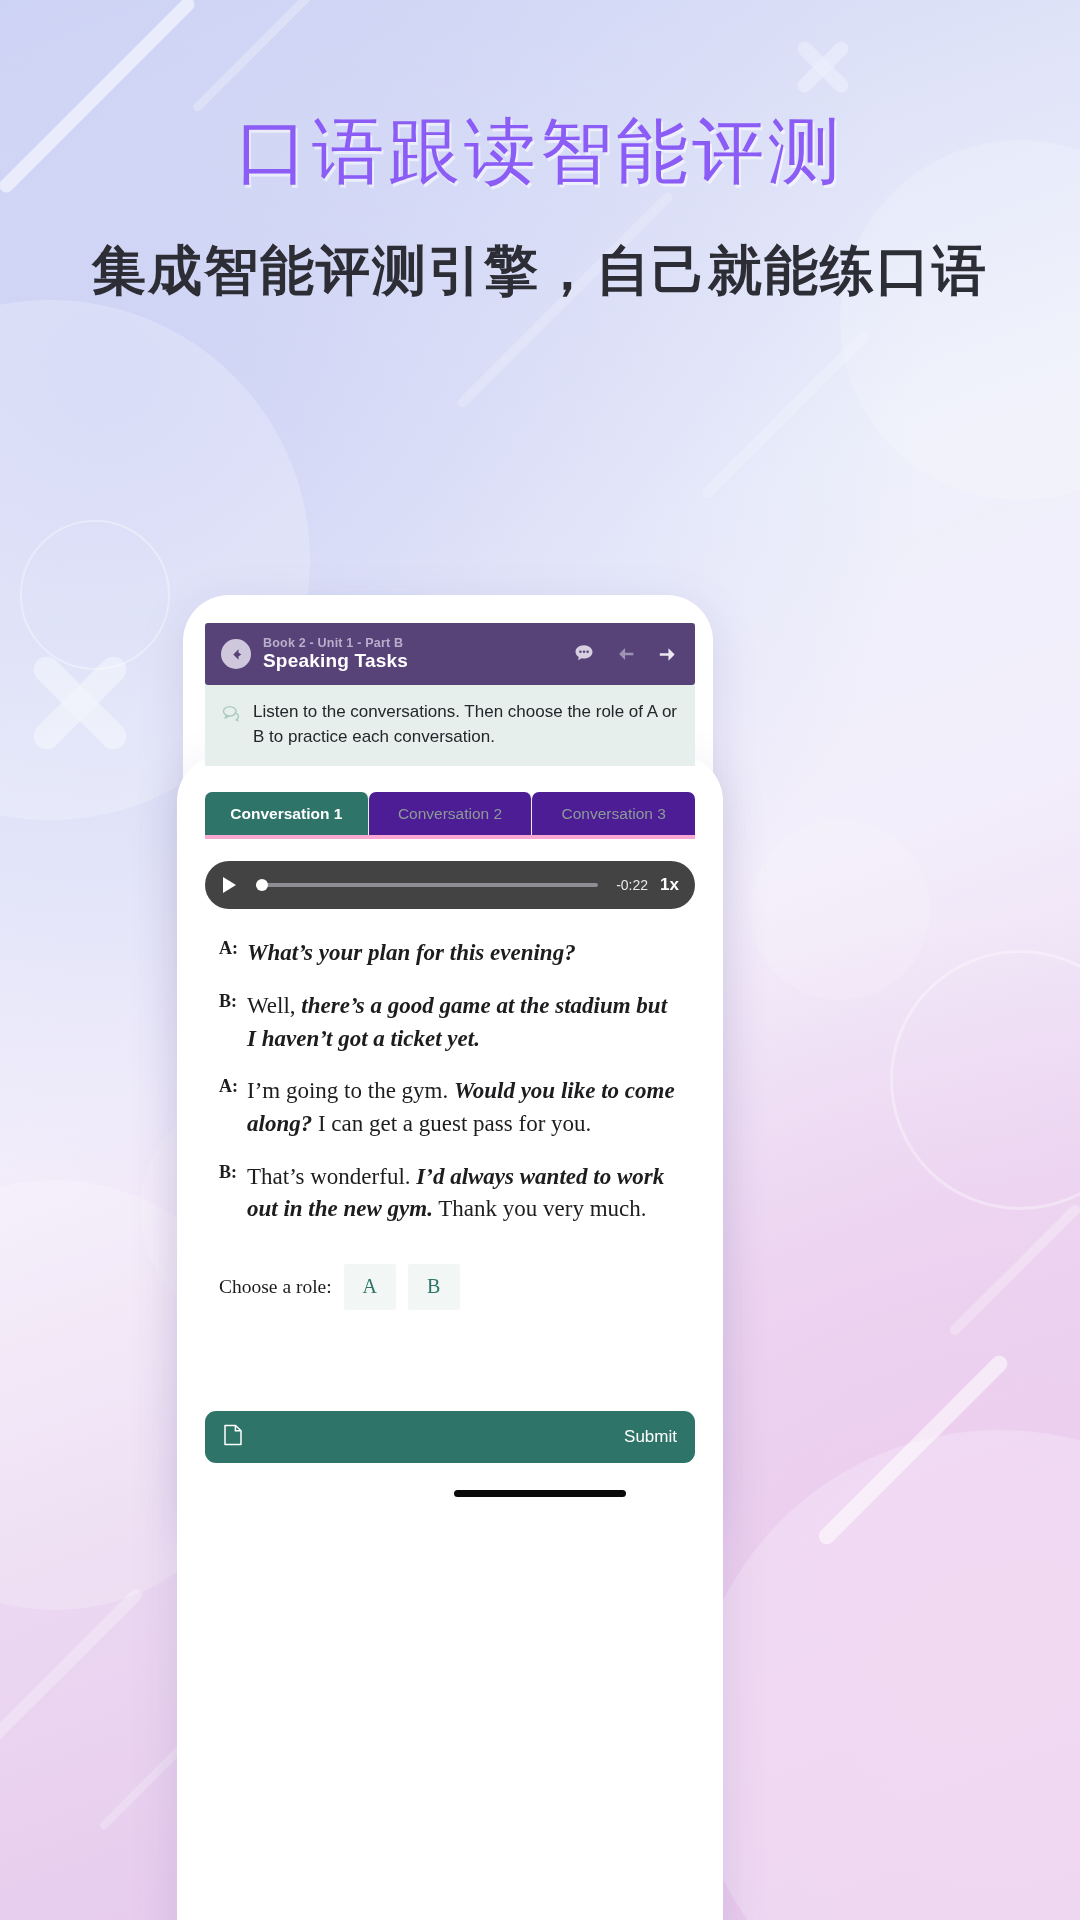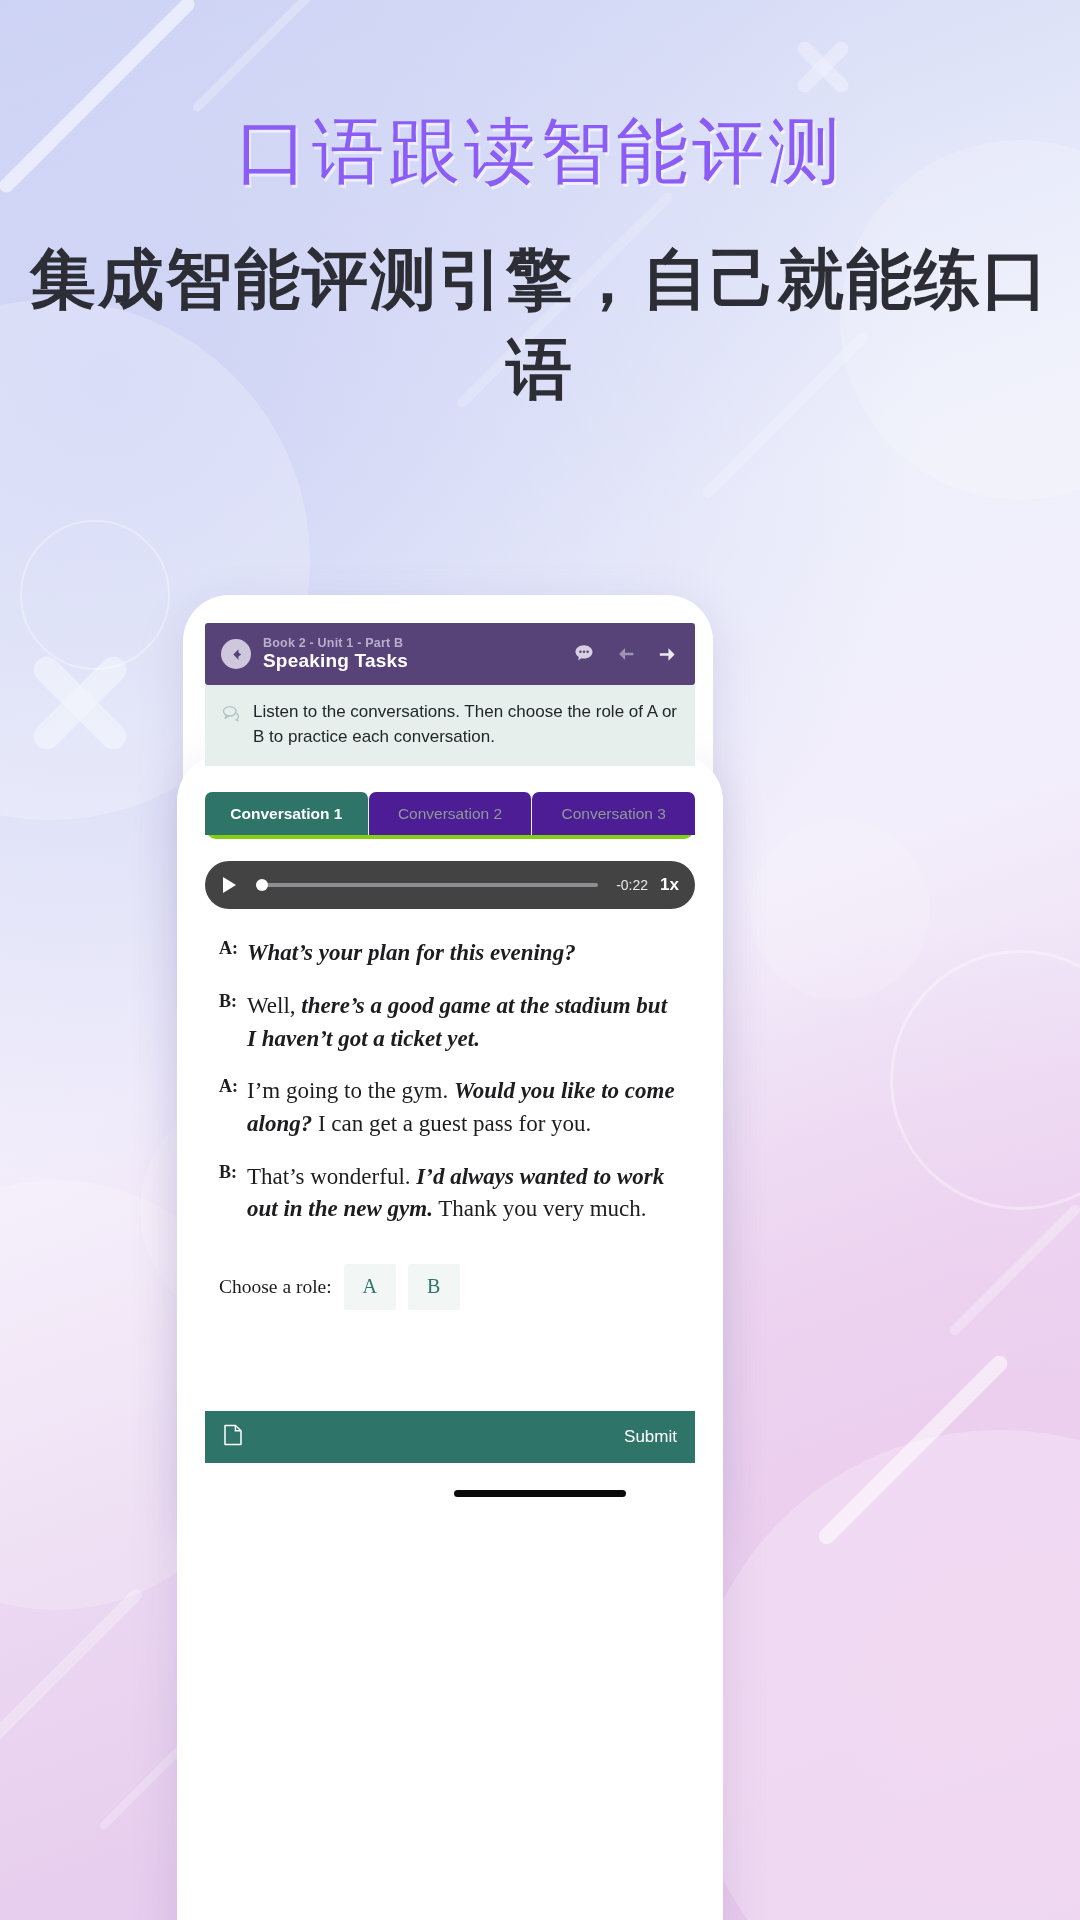--- a/index.html
+++ b/index.html
@@ -63,21 +63,21 @@
 
   
   .headline-block { position:absolute; top:110px; left:0; width:1080px; text-align:center; }
   .headline {
     font-size:72px; font-weight:normal; color:#8b5cf6;
     letter-spacing:4px; line-height:1.15;
     text-shadow:2px 3px 0 rgba(255,255,255,.55);
   }
   .subhead {
     margin-top:42px;
-    font-size:66px; font-weight:bold; color:#2d2d35;
+    font-size:54px; font-weight:bold; color:#2d2d35;
     letter-spacing:2px;
   }
 
   
   .phone {
     position:absolute;
     left:183px; top:595px;
     width:714px; height:930px;
   }
   .phone-frame {
@@ -132,22 +132,21 @@
   .instruction .bubble-ic { flex:0 0 auto; margin-top:3px; }
   .instruction p {
     font-size:17px; line-height:1.45; color:#23262b;
     font-family:"Liberation Sans", sans-serif;
   }
 
   
   .tabs-wrap { padding-top:26px; }
   .tabs {
     display:flex;
-    border-bottom:4px solid #84cc16;
-    border-radius:12px;
+    border-bottom:4px solid #f9a8d4;
   }
   .tab {
     flex:1 1 0;
     text-align:center;
     padding:13px 4px 12px;
     font-size:15.5px;
     background:#4c1d95;
     color:#8d9a97;
     border-top-left-radius:7px;
     border-top-right-radius:7px;
@@ -223,20 +222,21 @@
     border-radius:2px;
   }
 
   
   .submit-bar {
     position:absolute; left:22px; bottom:62px;
     width:490px; height:52px;
     background:#2e7468;
     display:flex; align-items:center;
     padding:0 18px;
+    border-radius:11px;
   }
   .submit-bar .doc-ic { flex:0 0 auto; }
   .submit-bar .sp { flex:1 1 auto; }
   .submit-label { color:#ffffff; font-size:17px; }
 
   .home-indicator {
     position:absolute; left:50%; transform:translateX(-50%);
     bottom:28px; width:172px; height:7px;
     background:#0a0a0a; border-radius:5px;
   }

